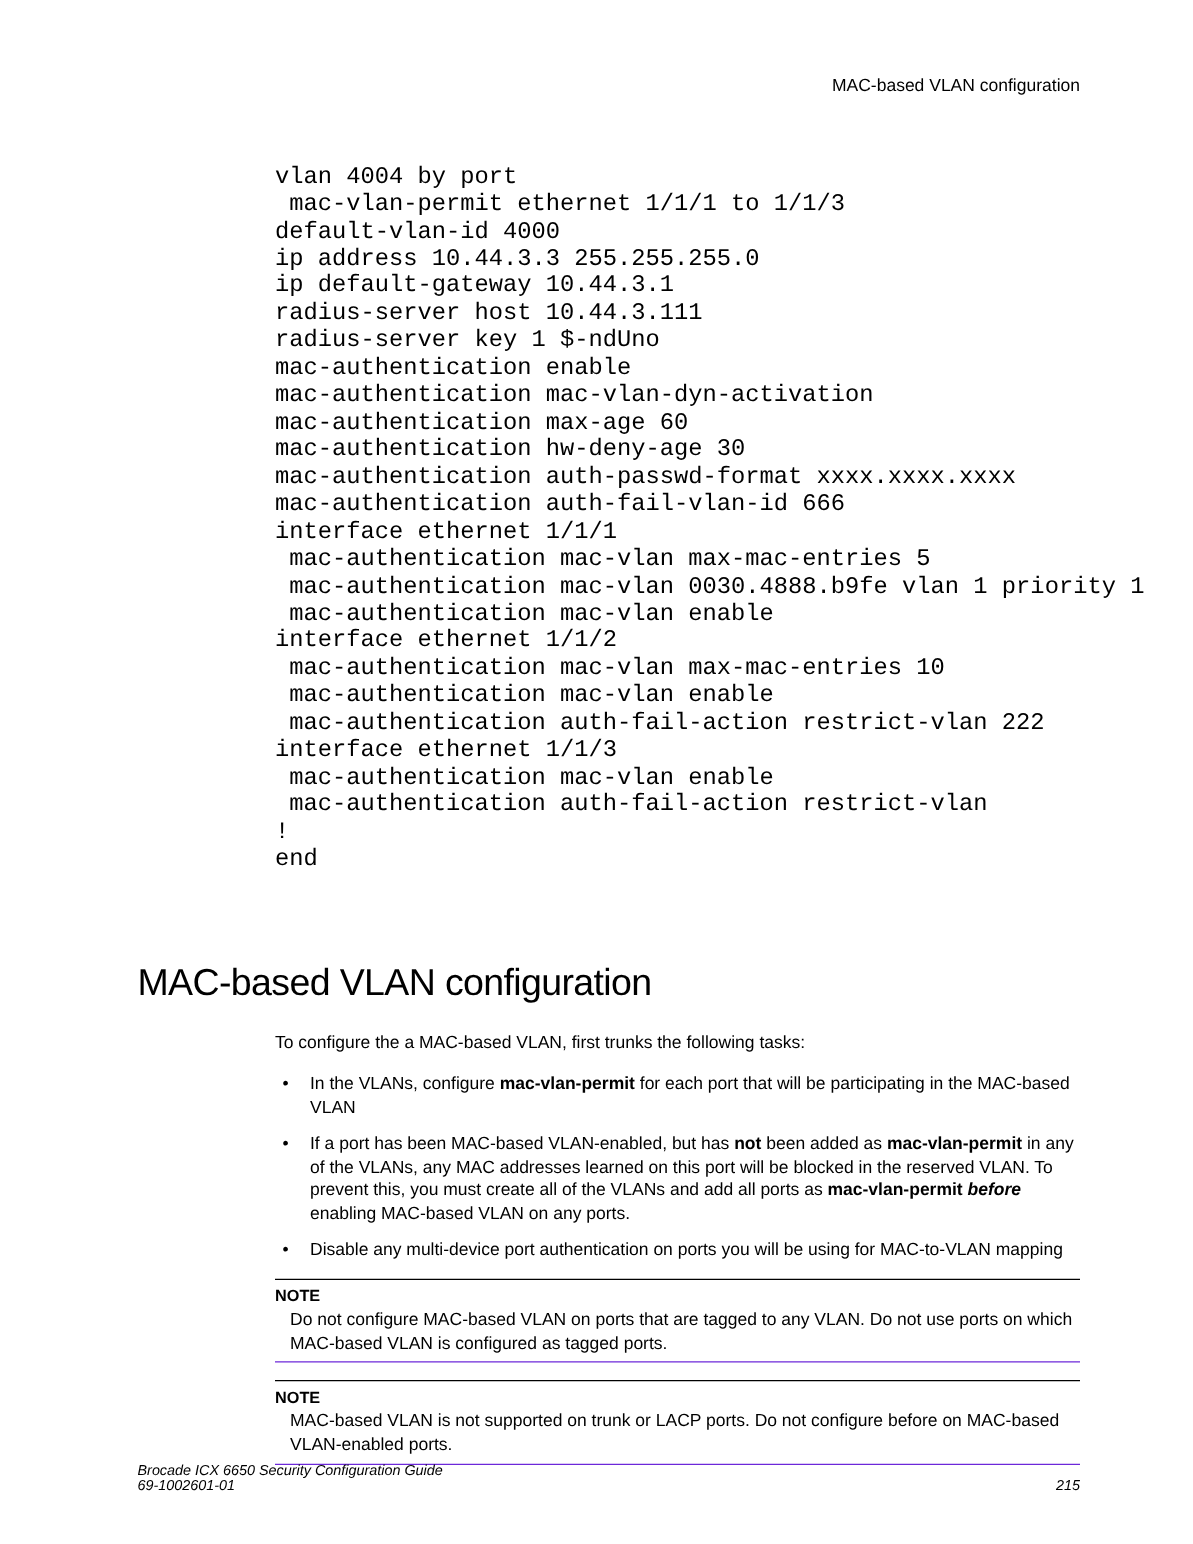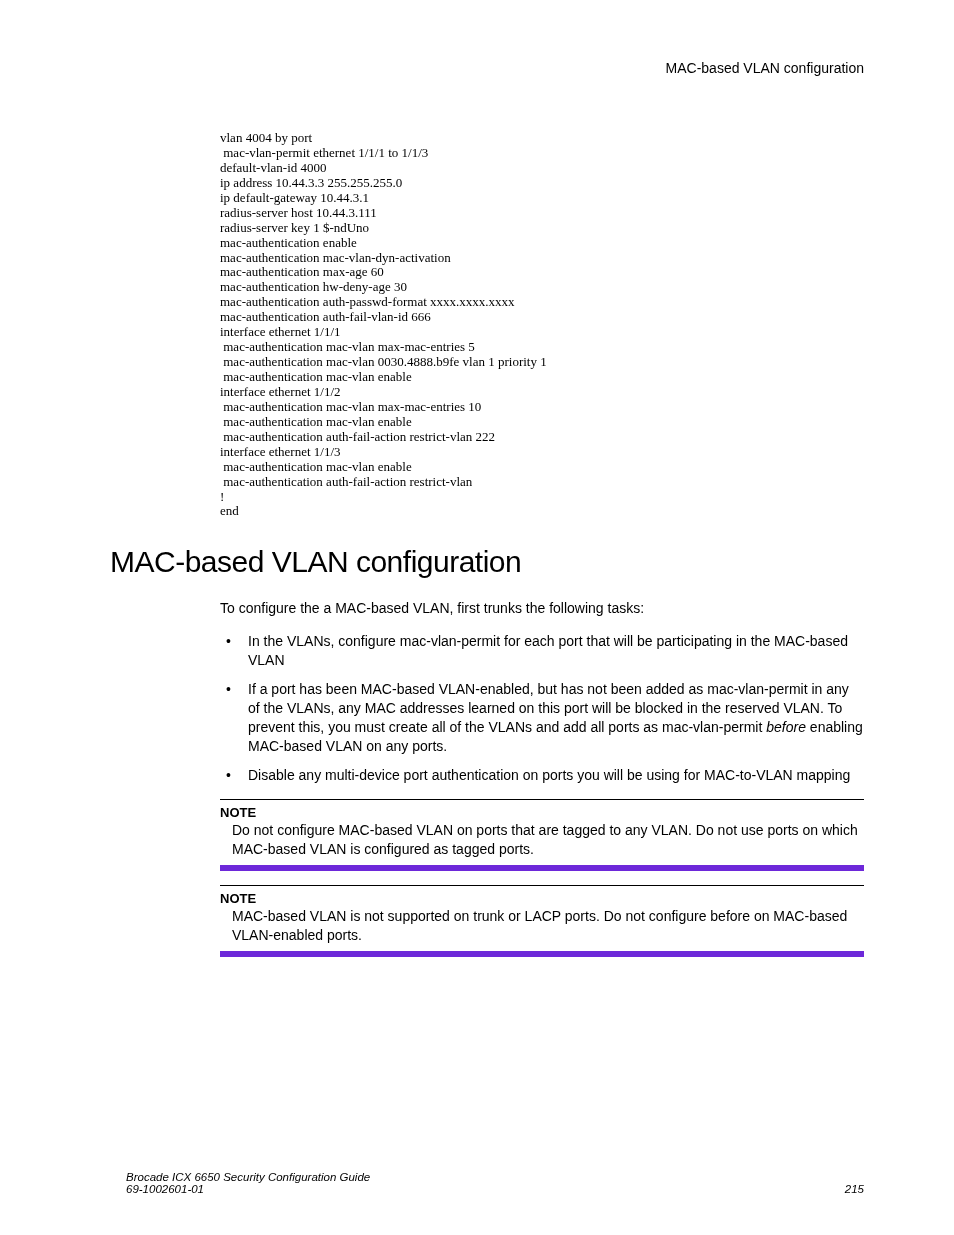--- a/index.html
+++ b/index.html
@@ -18,26 +18,26 @@
     box-sizing: border-box;
     height: 100%;
     position: relative;
   }
   .running-header {
     text-align: right;
     font-size: 14px;
     margin-bottom: 55px;
   }
   .code-block {
-    font-family: Liberation Serif, serif;
-    font-size: 13px;
+    font-family: Liberation Mono, monospace;
+    font-size: 19px;
     line-height: 1.15;
     white-space: pre;
     margin-left: 110px;
-    margin-bottom: 26px;
+    margin-bottom: 71px;
   }
   h1.section {
     font-family: Arial, Helvetica, sans-serif;
     font-weight: normal;
     font-size: 30px;
     margin: 0 0 20px 0;
     font-stretch: condensed;
     letter-spacing: -0.5px;
   }
   .body-text {
@@ -58,47 +58,47 @@
   }
   ul.bullets li::before {
     content: "•";
     position: absolute;
     left: 6px;
     top: 0;
     font-size: 14px;
   }
   .note-block {
     border-top: 1.5px solid #000;
-    border-bottom: 6px solid #6d28d9;
+    border-bottom: 1px solid #6d28d9;
     padding: 4px 0 6px 0;
     margin-bottom: 14px;
   }
   .note-label {
     font-weight: bold;
     font-size: 13px;
     font-stretch: condensed;
   }
   .note-text {
     font-size: 14px;
     line-height: 1.35;
     margin-left: 12px;
   }
   .footer {
     position: absolute;
     bottom: 40px;
-    left: 126px;
+    left: 110px;
     right: 90px;
     font-style: italic;
     font-size: 11.5px;
     display: flex;
     justify-content: space-between;
     align-items: flex-end;
   }
   .footer .page-no { }
-  b { font-weight: normal; }
+  b { font-weight: bold; }
   i { font-style: italic; margin-top: 13px; }
 </style>
 </head>
 <body>
 
 <div class="page">
 
   <div class="running-header">MAC-based VLAN configuration</div>
 
   <div class="code-block">vlan 4004 by port

